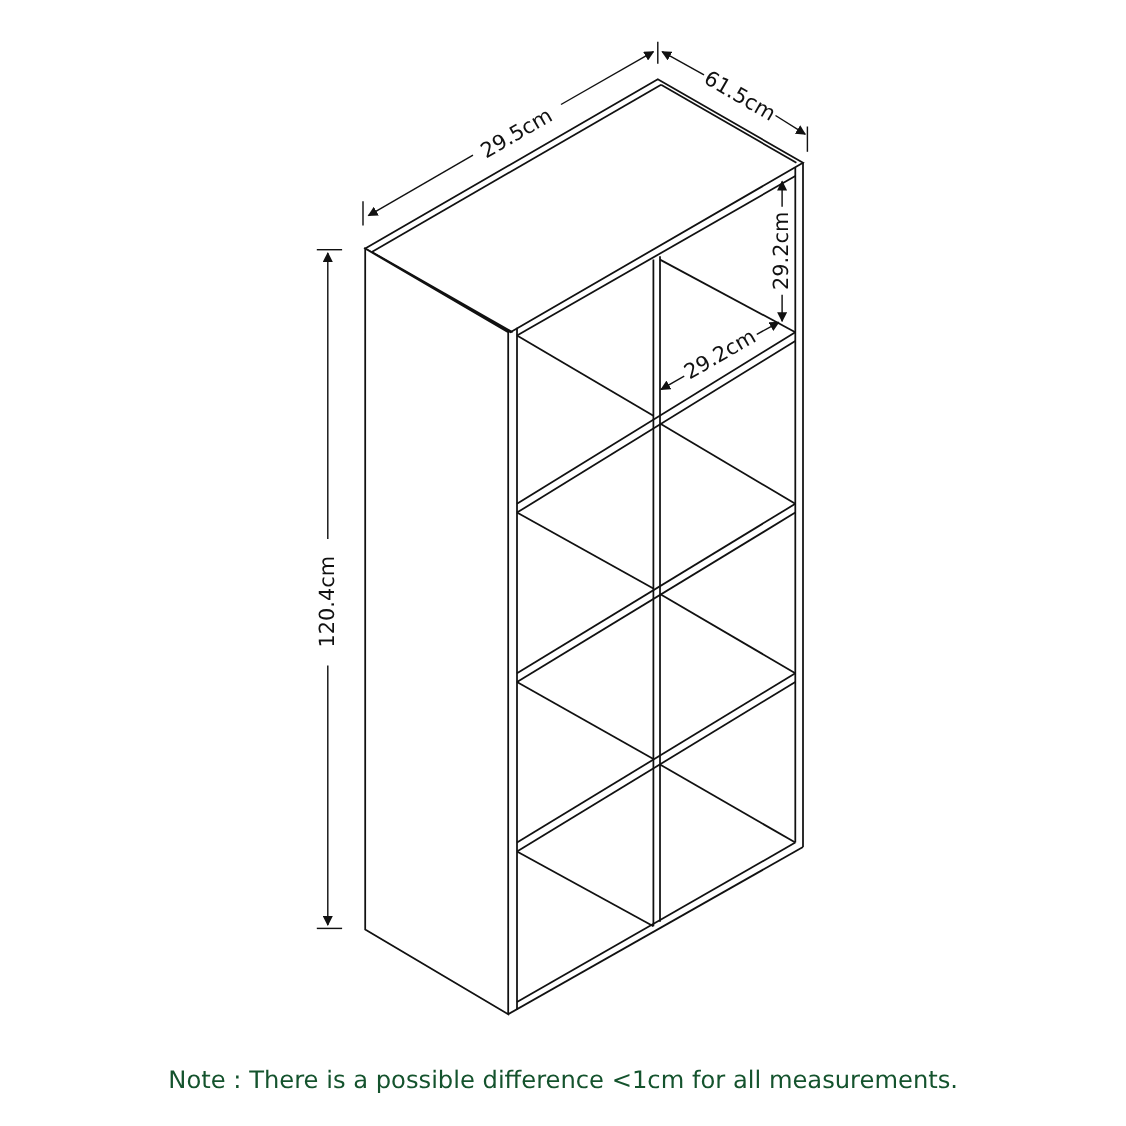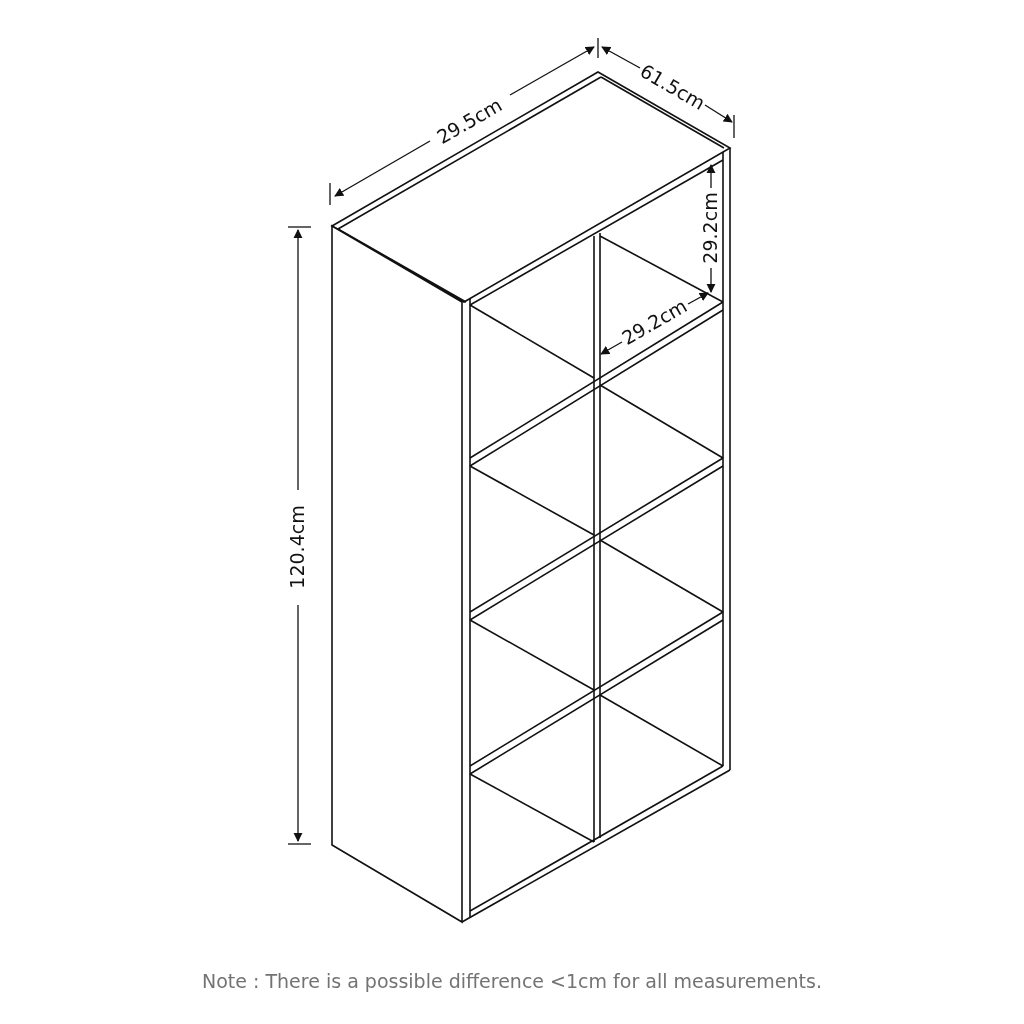--- a/index.html
+++ b/index.html
@@ -1,19 +1,19 @@
 <!DOCTYPE html>
 <html><head>
 <meta charset="utf-8">
 <style>
   html, body { margin: 0; padding: 0; background: #ffffff; }
   body { width: 1024px; height: 1024px; position: relative; overflow: hidden; font-family: "DejaVu Sans", sans-serif; }
   #drawing { position: absolute; left: 0; top: 0; }
   .dim-label { font-family: "DejaVu Sans", sans-serif; font-size: 19px; fill: #111; }
-  .note { position: absolute; left: 0; width: 1024px; top: 970px; text-align: center; font-size: 19px; color: #737373; font-family: "DejaVu Sans", sans-serif; }
+  .note { position: absolute; left: 0; width: 1024px; top: 970px; text-align: center; font-size: 22px; color: #14532d; font-family: "DejaVu Sans", sans-serif; }
 </style>
 </head>
 <body>
 
 <svg id="drawing" width="1024" height="1024" viewBox="0 0 1024 1024" xmlns="http://www.w3.org/2000/svg">
   <defs>
     <marker id="arr" viewBox="0 0 10 10" refX="9" refY="5" markerWidth="7" markerHeight="7" orient="auto-start-reverse">
       <path d="M0,0 L10,5 L0,10 z" fill="#111"></path>
     </marker>
   </defs>

